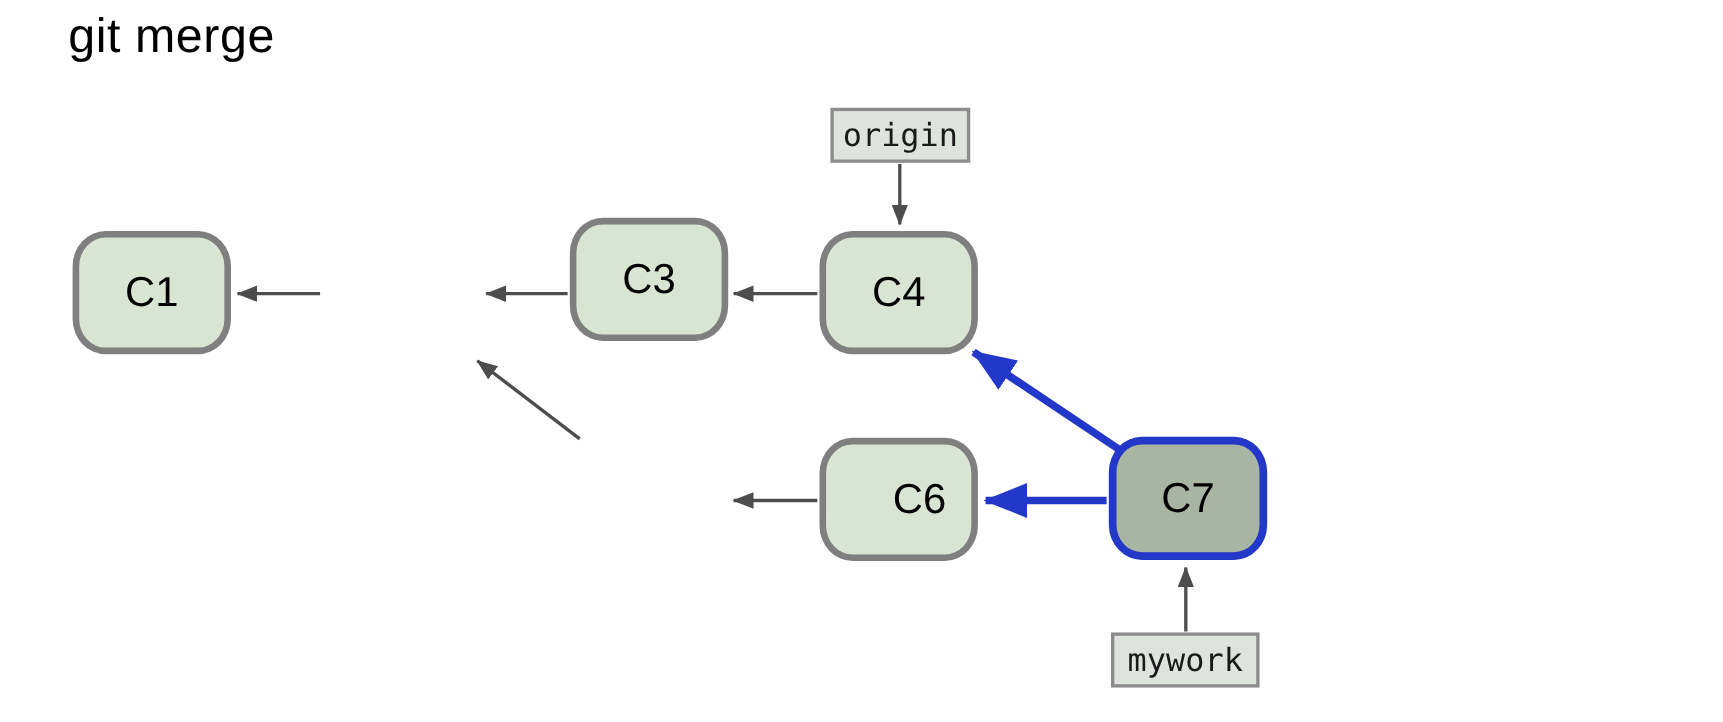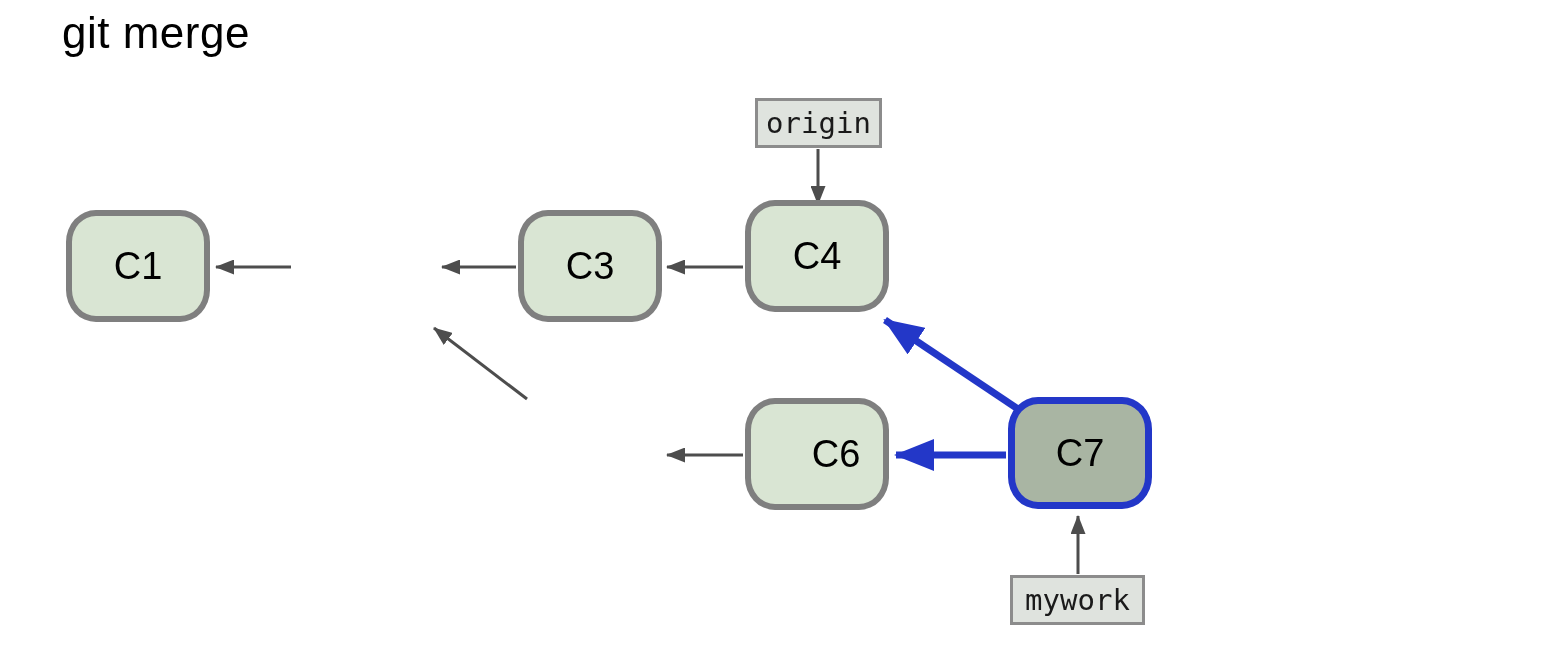--- a/index.html
+++ b/index.html
@@ -67,22 +67,22 @@
     align-items: center;
     justify-content: center;
     font-family: "DejaVu Sans Mono", monospace;
     font-size: 29px;
     color: #1a1a1a;
   }
   #label-origin { left: 755px; top: 98px; width: 127px; }
   #label-mywork { left: 1010px; top: 575px; width: 135px; }
   #commit-c1 { left: 66px;   top: 210px; }
   #commit-c2 { left: 293px;  top: 210px; }
-  #commit-c3 { left: 518px;  top: 210px; }
-  #commit-c4 { left: 745px;  top: 200px; }
+  #commit-c3 { left: 518px;  top: 198px; }
+  #commit-c4 { left: 745px;  top: 210px; }
   #commit-c5 { left: 518px;  top: 398px; }
   #commit-c6 { left: 745px;  top: 398px; padding-left: 38px; }
   #commit-c7 { left: 1008px; top: 397px; }
   .gray-edge { stroke: var(--arrow-gray, #4d4d4d); stroke-width: 3; }
   .blue-edge { stroke: var(--highlight-blue, #2337c8); stroke-width: 7; }
 </style>
 </head>
 <body>
 
 <div class="canvas">

